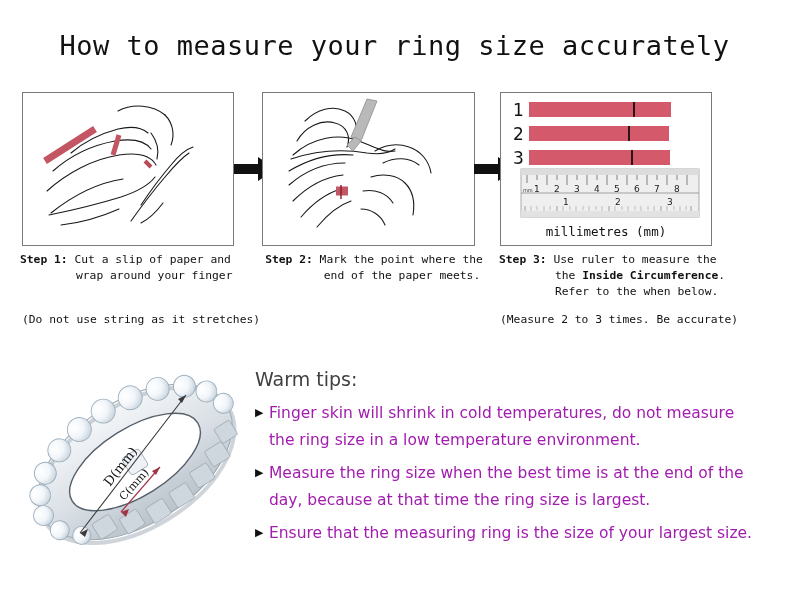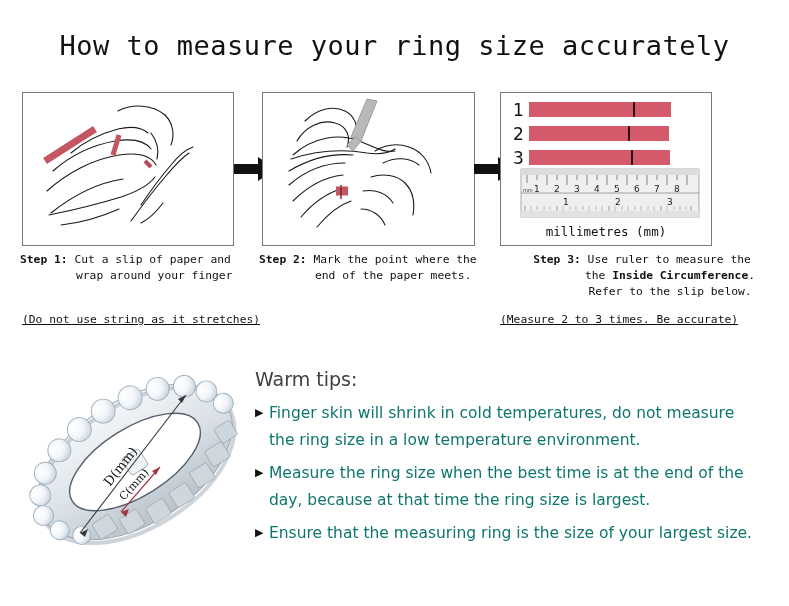--- a/index.html
+++ b/index.html
@@ -25,43 +25,43 @@
 
   .arrow{position:absolute;top:154px;width:46px;height:30px;}
   #arrow1{left:232px;}
   #arrow2{left:472px;}
 
   
   .cap{position:absolute;font-family:"DejaVu Sans Mono","Liberation Mono",monospace;
        font-size:11.3px;line-height:16px;color:#111;}
   .cap b{font-weight:bold;margin-top:28px;}
   #cap1{left:20px;top:252px;width:232px;}
-  #cap2{left:259px;top:252px;width:230px;}
-  #cap3{left:522px;top:252px;width:240px;text-align:center;}
+  #cap2{left:259px;top:252px;width:230px;text-align:center;}
+  #cap3{left:499px;top:252px;width:240px;}
   .cap .ind{display:block;padding-left:56px;}
   .note{position:absolute;font-family:"DejaVu Sans Mono","Liberation Mono",monospace;
-        font-size:11.3px;color:#111;text-decoration:underline;}
+        font-size:11.3px;color:#111;}
   #note1{left:22px;top:313px;}
   #note3{left:500px;top:313px;text-align:right;}
 
   
   .ring-wrap{position:absolute;left:18px;top:355px;width:235px;height:215px;}
 
   
   .tips-title{
     position:absolute;left:255px;top:368px;
     font-family:"DejaVu Sans","Liberation Sans",sans-serif;
     font-size:19px;color:#404040;
   }
   .tips{position:absolute;left:255px;top:400px;width:505px;}
   .tip{display:flex;align-items:flex-start;margin-bottom:6px;}
   .tri{flex:0 0 auto;width:14px;margin-top:7px;color:#111;font-size:11px;line-height:1;}
   .tip-txt{
     font-family:"DejaVu Sans","Liberation Sans",sans-serif;
-    font-size:15.5px;line-height:27px;color:#0f766e;
+    font-size:15.5px;line-height:27px;color:#a21caf;
   }
 </style>
 </head>
 <body>
 
 <div class="page">
 
   <div class="title">How to measure your ring size accurately</div>
 
   <div class="panel" id="panel1">
@@ -239,21 +239,21 @@
   <div class="cap" id="cap2">
     <b>Step 2:</b>
     <span>Mark the point where the</span>
     <span class="ind">end of the paper meets.</span>
   </div>
 
   <div class="cap" id="cap3">
     <b>Step 3:</b>
     <span>Use ruler to measure the</span>
     <span class="ind"><span>the </span><b>Inside Circumference</b><span>.</span></span>
-    <span class="ind">Refer to the slip below.</span>
+    <span class="ind">Refer to the when below.</span>
   </div>
   <div class="note" id="note3">(Measure 2 to 3 times. Be accurate)</div>
 
   <div class="ring-wrap">
     <svg width="235" height="215" viewBox="0 0 235 215">
       <defs>
         <radialGradient id="gem" cx="35%" cy="30%" r="75%">
           <stop offset="0%" stop-color="#ffffff"></stop>
           <stop offset="55%" stop-color="#f2f6fa"></stop>
           <stop offset="100%" stop-color="#c9d4dd"></stop>

